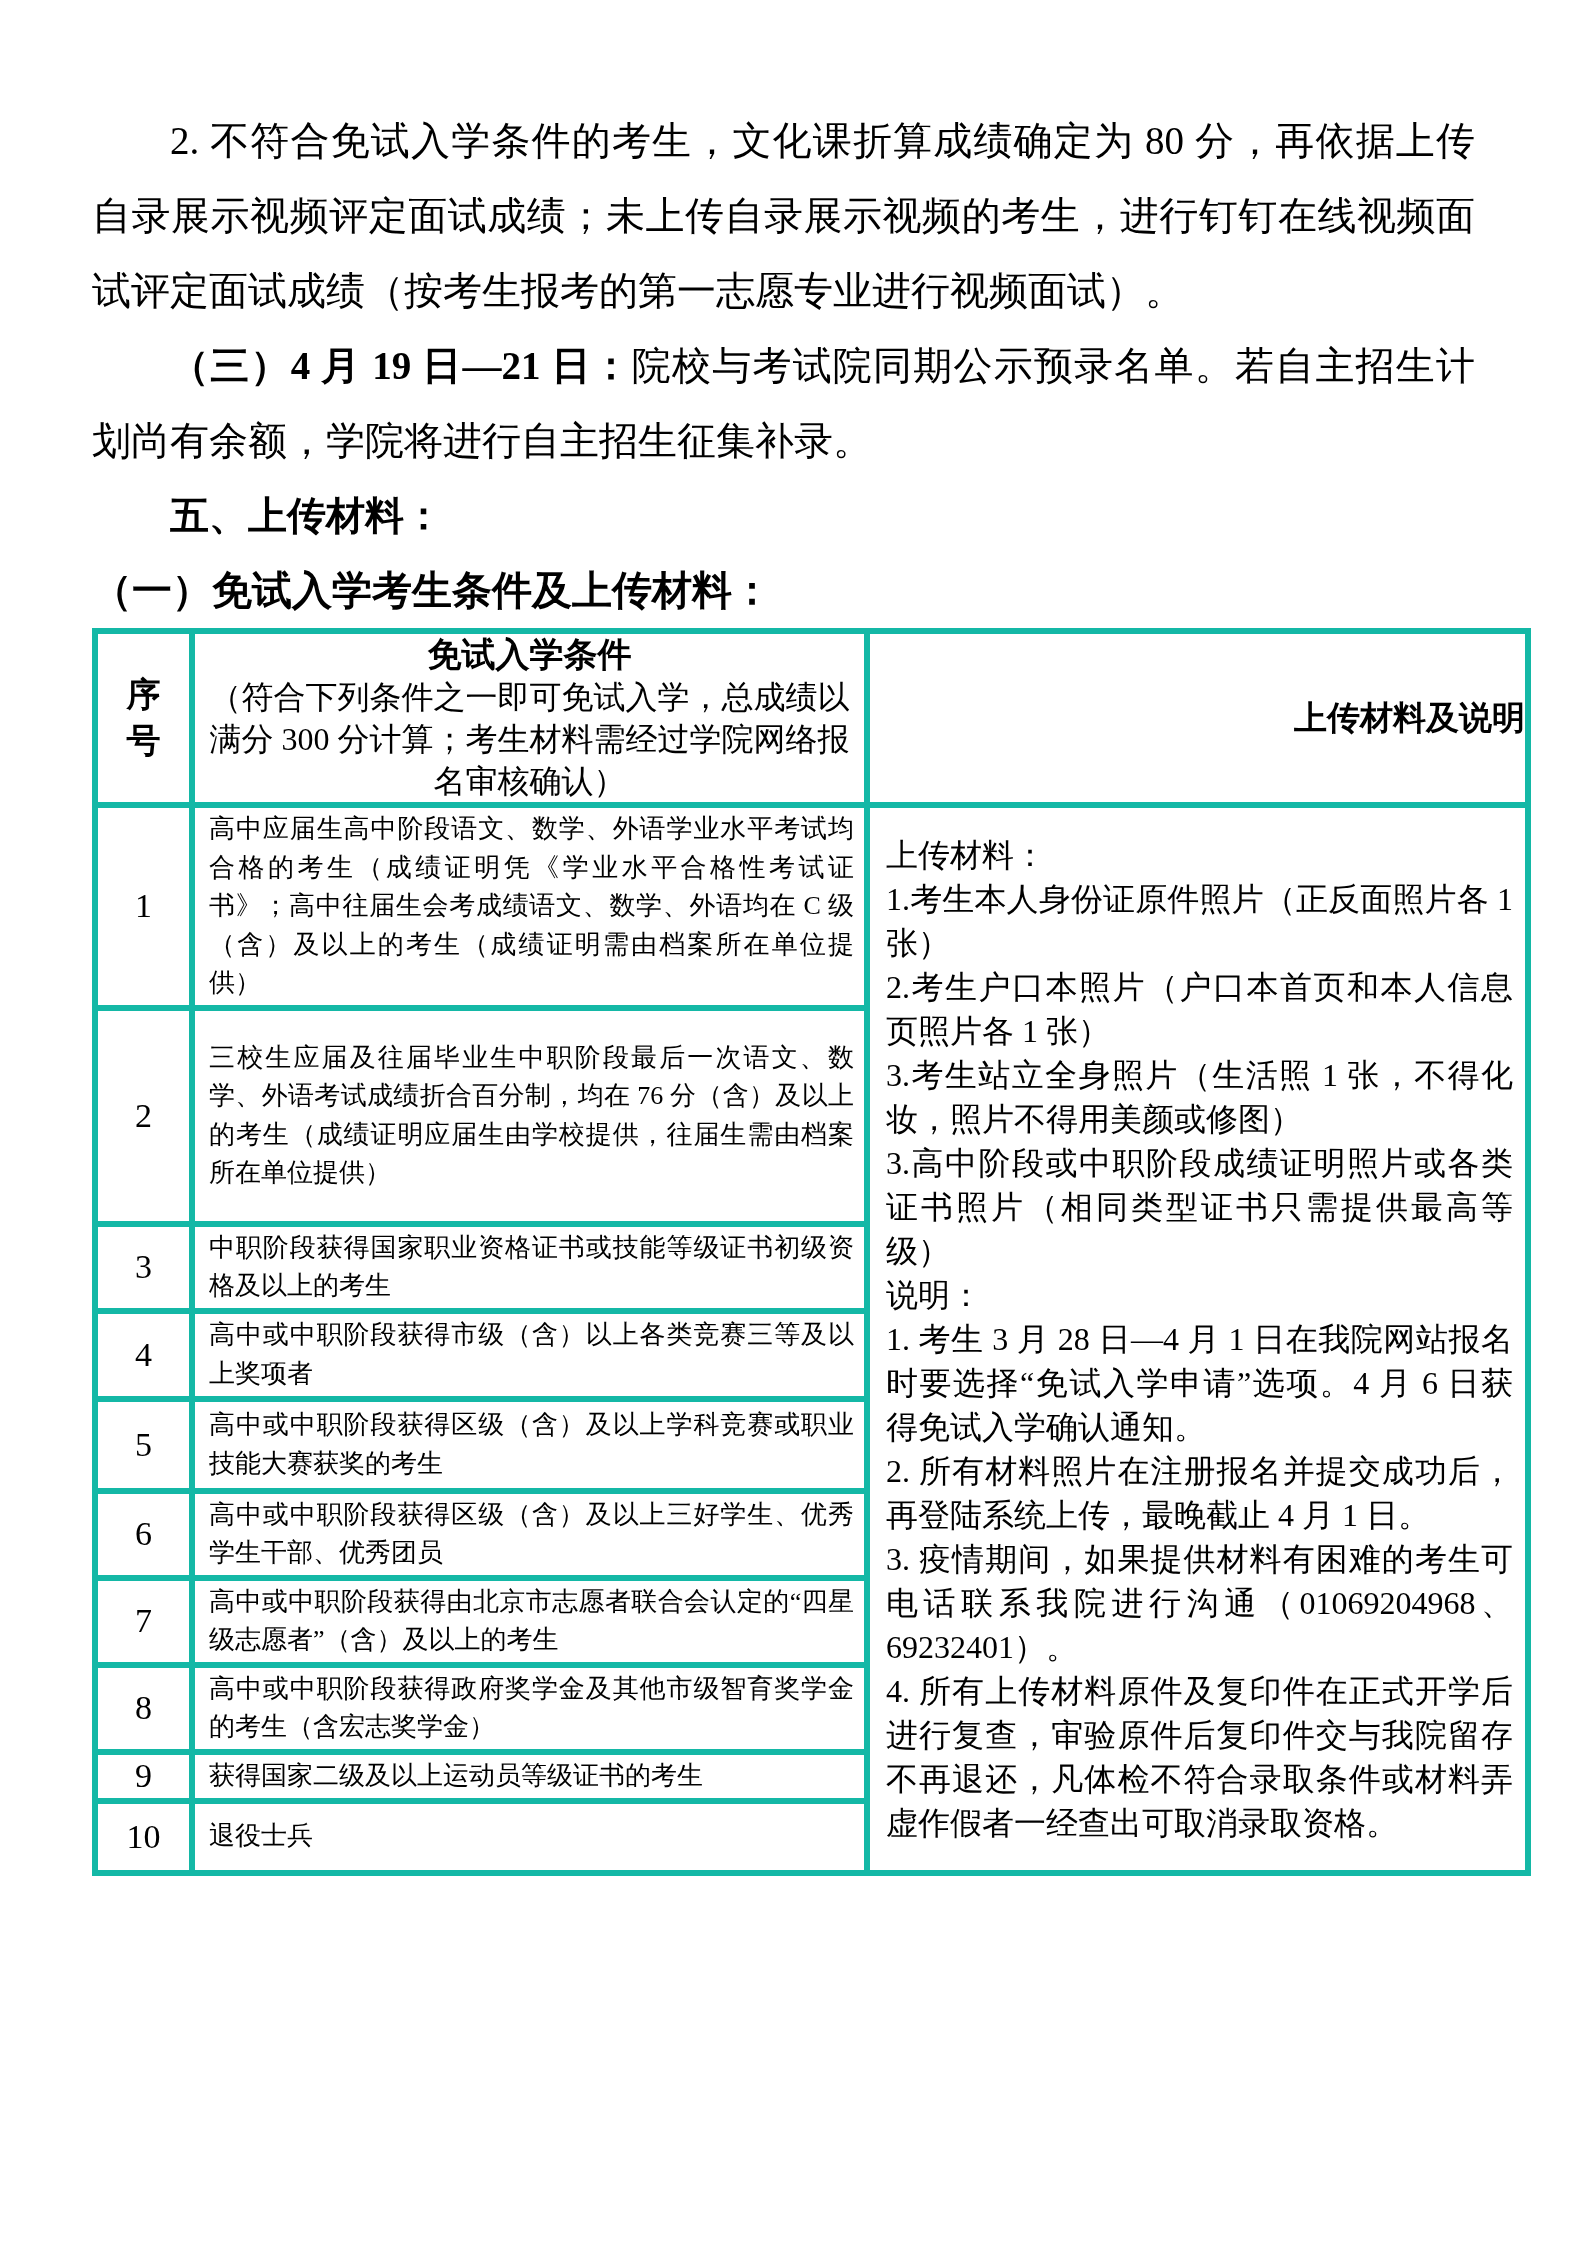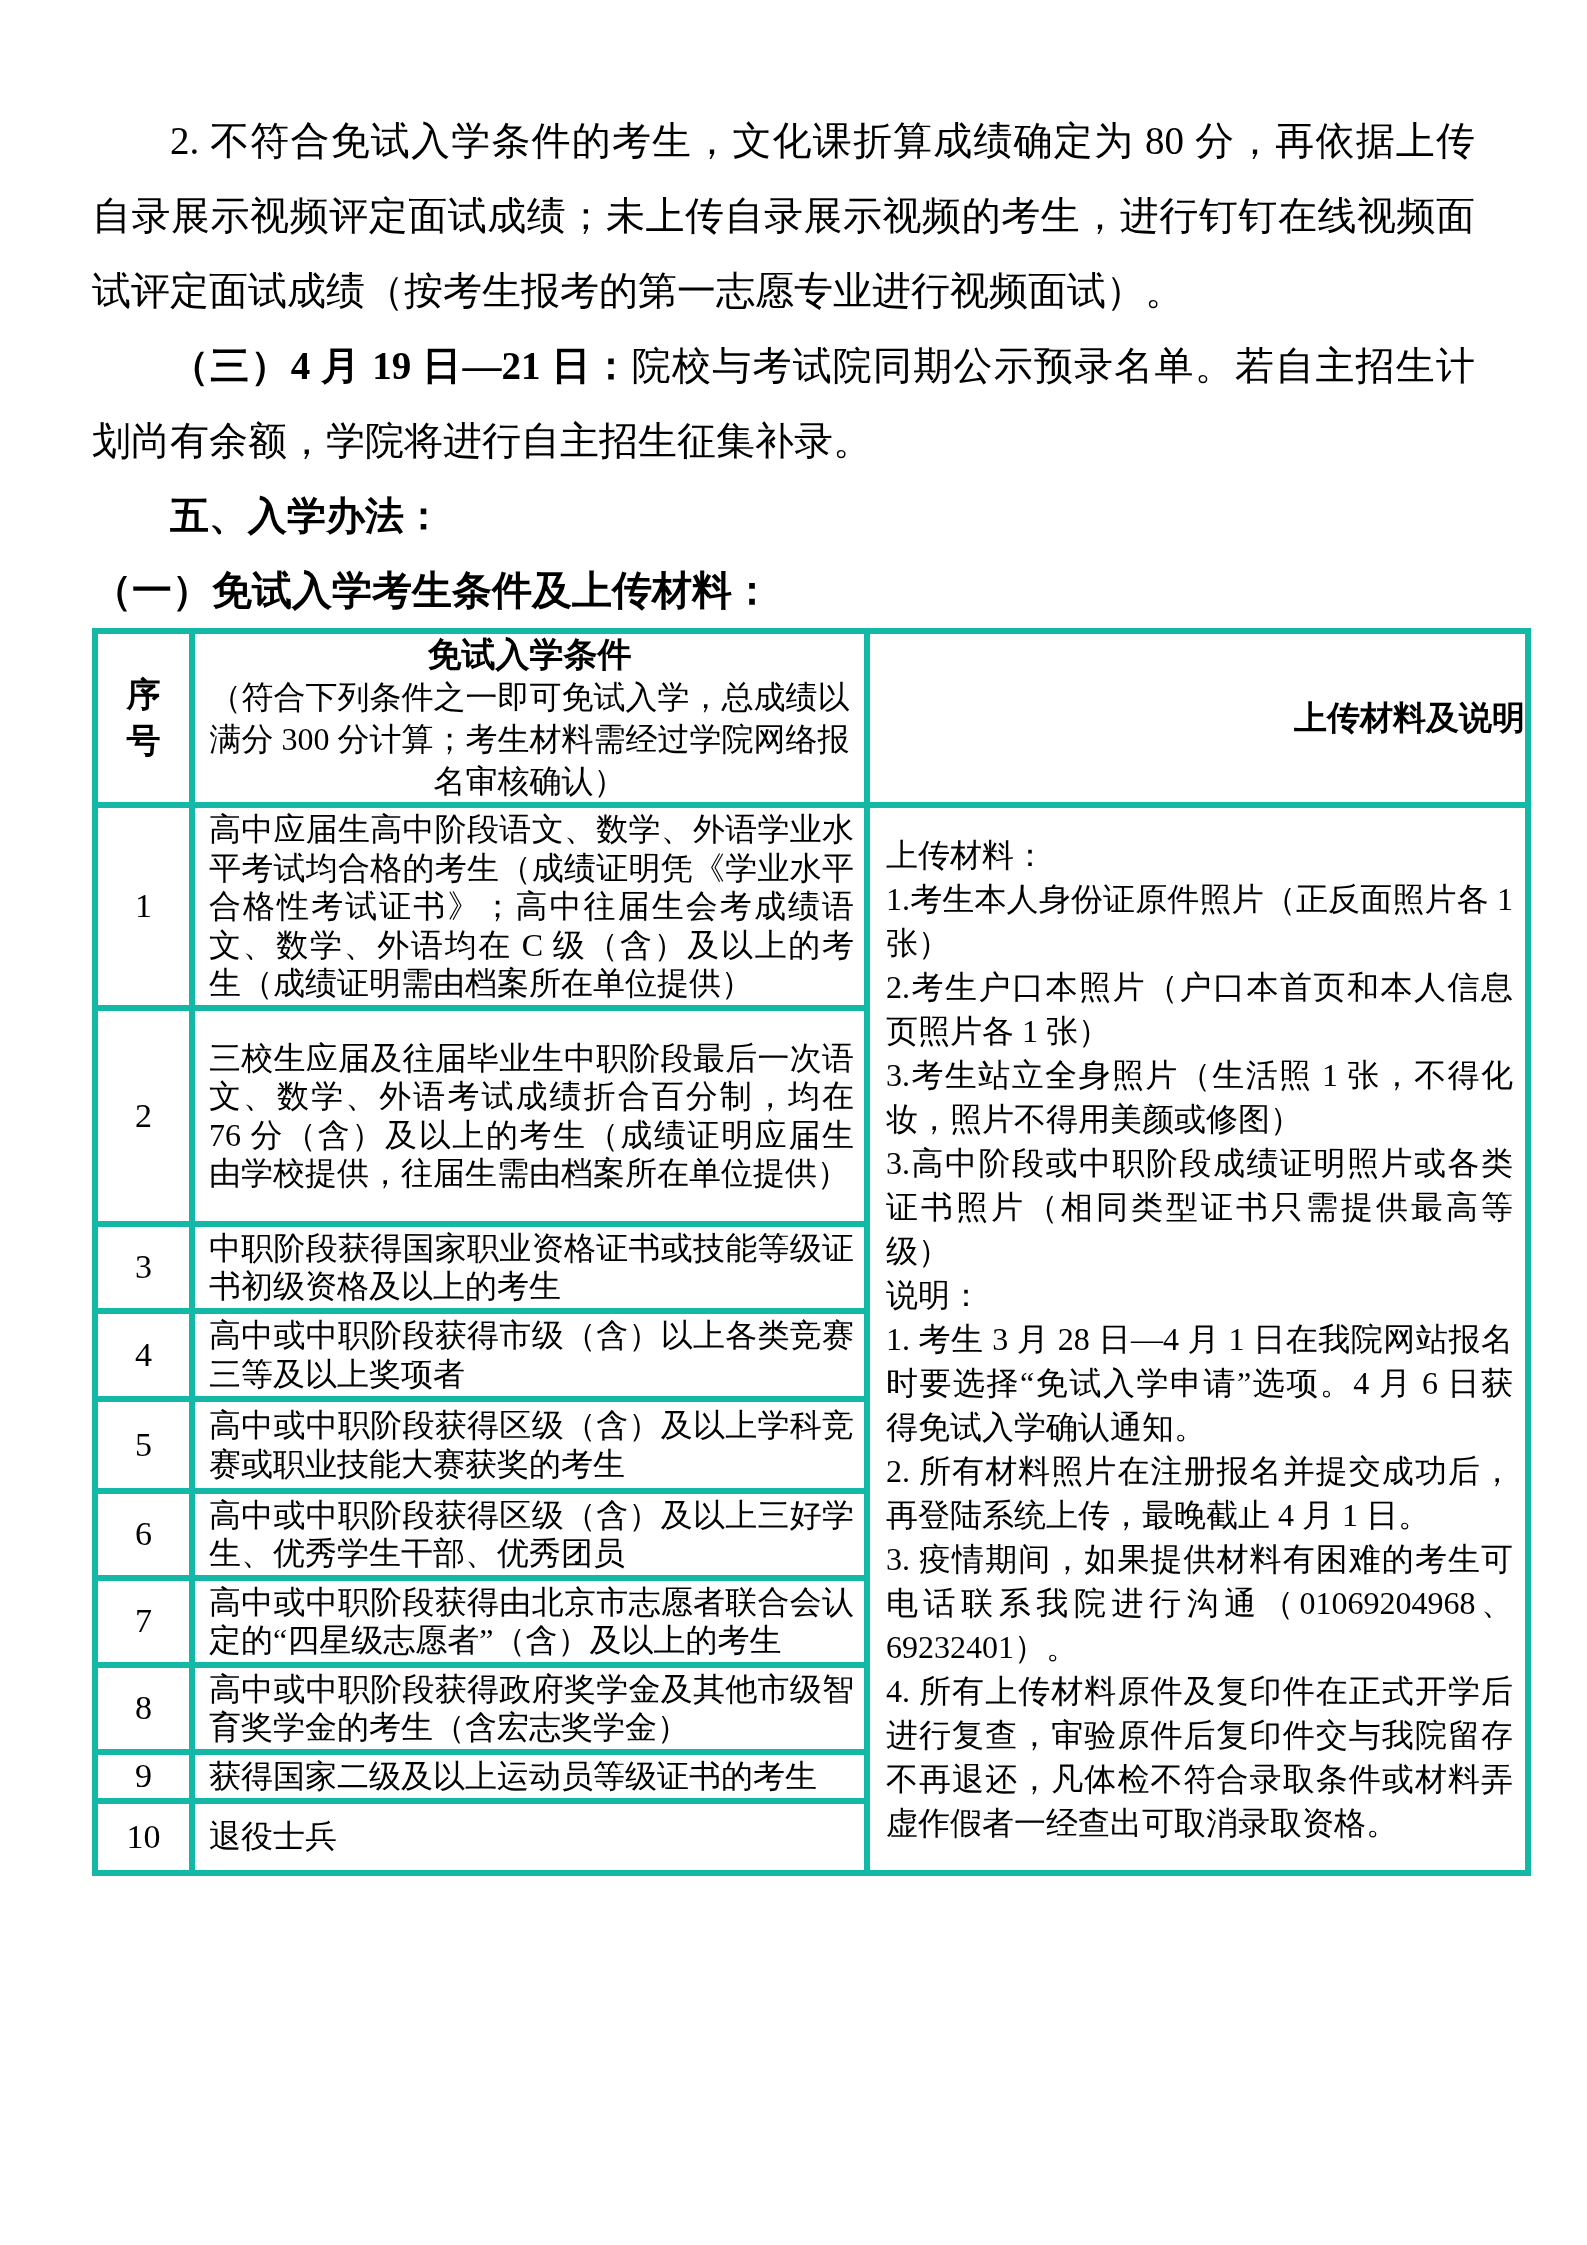--- a/index.html
+++ b/index.html
@@ -62,21 +62,21 @@
   .cond-head-note  { font-size: 32px; line-height: 42px; font-weight: normal; text-align: center; padding: 0 6px; }
   th.up-head { font-size: 33px; font-weight: bold; text-align: right; line-height: 42px; }
 
   td.num {
     font-size: 34px;
     text-align: center;
     vertical-align: middle;
     line-height: 38px;
   }
   td.cond {
-    font-size: 32px;
+    font-size: 26px;
     line-height: 38.5px;
     padding: 2px 10px 2px 14px;
     text-align: justify;
     vertical-align: middle;
   }
   td.upload-cell {
     font-size: 32px;
     line-height: 44px;
     padding: 6px 12px 6px 16px;
     vertical-align: middle;
@@ -86,21 +86,21 @@
 </style>
 </head>
 <body>
 
 <div class="page">
 
   <p class="indent"><span>2. 不符合免试入学条件的考生，文化课折算成绩确定为 80 分，再依据上传自录展示视频评定面试成绩；未上传自录展示视频的考生，进行钉钉在线视频面试评定面试成绩（按考生报考的第一志愿专业进行视频面试）。</span></p>
 
   <p class="indent"><span class="bold">（三）4 月 19 日—21 日：</span><span>院校与考试院同期公示预录名单。若自主招生计划尚有余额，学院将进行自主招生征集补录。</span></p>
 
-  <p class="indent bold">五、入学办法：</p>
+  <p class="indent bold">五、上传材料：</p>
 
 
   <p class="subheading">（一）免试入学考生条件及上传材料：</p>
 
   <table class="main">
     <colgroup>
       <col class="c-no">
         <col class="c-cond">
         <col class="c-up">
     </colgroup>

